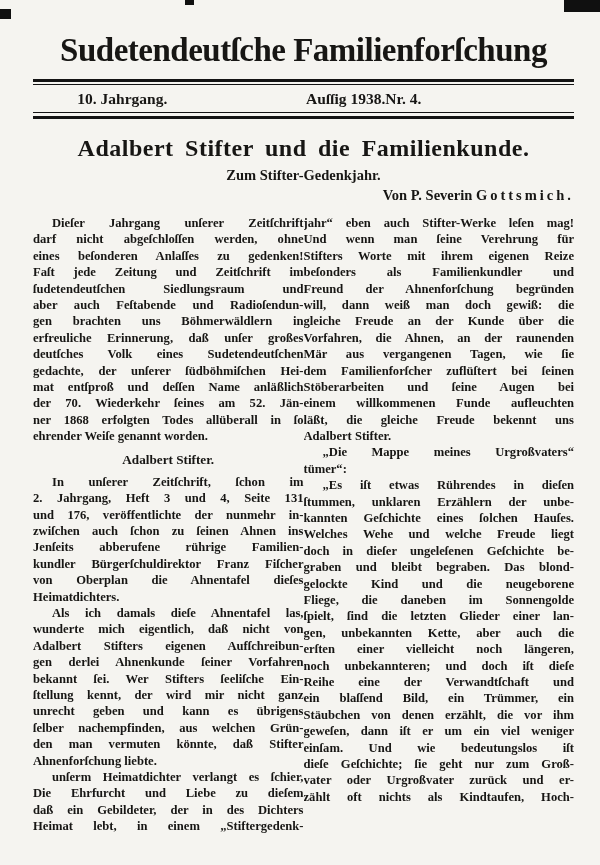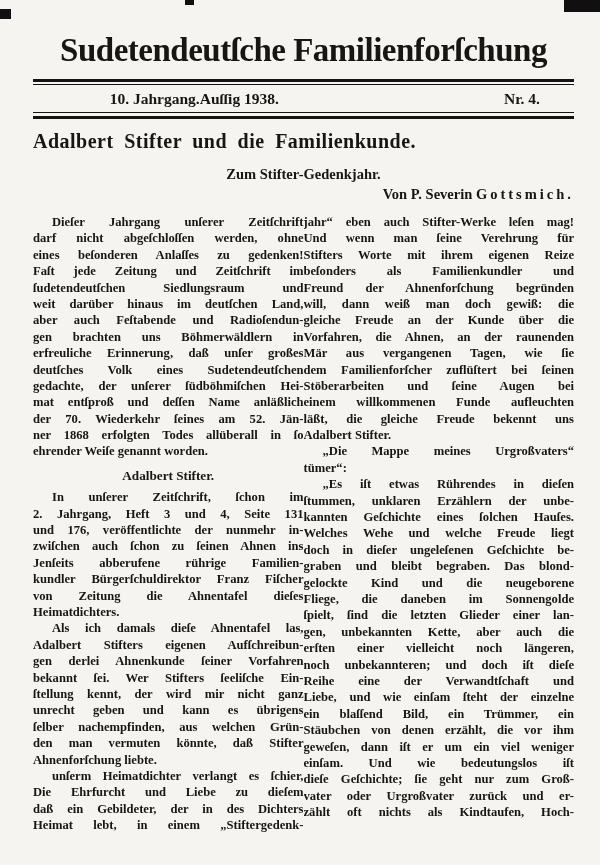--- a/index.html
+++ b/index.html
@@ -8,26 +8,26 @@
     background:#f5f4f0;color:#171614;
     font-family:"Liberation Serif","DejaVu Serif",serif;font-weight:bold;
   }
   .page{padding:0 26px 0 33px}
   .masthead{
     margin-top:27px;height:46px;line-height:46px;text-align:center;
     font-size:33px;letter-spacing:-0.5px;white-space:nowrap;
   }
   .rule-top{margin-top:6px;height:2px;border-top:3px solid #141414;border-bottom:1px solid #141414}
   .issue-row{display:flex;align-items:baseline;padding:5px 12px 4px 12px;font-size:15.5px}
-  .issue-left{flex:1;text-align:right}
-  .issue-center{flex:1.2;text-align:left}
-  .issue-right{flex:1;text-align:right;padding-right:22px}
+  .issue-left{flex:1;text-align:center}
+  .issue-center{flex:1.2;text-align:right}
+  .issue-right{flex:1;padding-right:22px}
   .rule-bottom{height:3px;border-top:1px solid #141414;border-bottom:3px solid #141414}
-  .article-title{margin-top:10px;text-align:left;font-size:20px;line-height:24px;word-spacing:5px;letter-spacing:0.5px}
-  .article-subtitle{margin-top:12px;text-align:center;font-size:14.5px;line-height:18px}
+  .article-title{margin-top:17px;text-align:center;font-size:24px;line-height:24px;word-spacing:5px;letter-spacing:0.5px}
+  .article-subtitle{margin-top:6px;text-align:center;font-size:14.5px;line-height:18px}
   .article-byline{margin-top:2px;text-align:right;font-size:14.5px;line-height:18px}
   .byline-surname{letter-spacing:3px}
   .columns{display:flex;margin-top:11px}
   .col{flex:1;min-width:0;font-size:12.6px;line-height:16.4px}
   .para{margin:0}
   .line{height:16.4px;overflow:hidden;text-align:justify}
   .line::after{content:"";display:inline-block;width:100%;height:0}
   .line.last{text-align:left}
   .line.last::after{content:none}
   .para.indent .line:first-child{text-indent:19px}
@@ -63,44 +63,44 @@
   <div class="article-byline"><span>Von P. Severin </span><span class="byline-surname">Gottsmich.</span></div>
 
   <div class="columns">
     <div class="col">
         <div class="para indent">
           <div class="line">Dieſer Jahrgang unſerer Zeitſchrift</div>
           <div class="line">darf nicht abgeſchloſſen werden, ohne</div>
           <div class="line">eines beſonderen Anlaſſes zu gedenken!</div>
           <div class="line">Faſt jede Zeitung und Zeitſchrift im</div>
           <div class="line">ſudetendeutſchen Siedlungsraum und</div>
-          <div class="line">weit darüber hinaus im deutſchen Land,</div>
           <div class="line">aber auch Feſtabende und Radioſendun-</div>
           <div class="line">gen brachten uns Böhmerwäldlern in</div>
           <div class="line">erfreuliche Erinnerung, daß unſer großes</div>
           <div class="line">deutſches Volk eines Sudetendeutſchen</div>
           <div class="line">gedachte, der unſerer ſüdböhmiſchen Hei-</div>
           <div class="line">mat entſproß und deſſen Name anläßlich</div>
           <div class="line">der 70. Wiederkehr ſeines am 52. Jän-</div>
           <div class="line">ner 1868 erfolgten Todes allüberall in ſo</div>
           <div class="line last">ehrender Weiſe genannt worden.</div>
         </div>
         <div class="col-heading">Adalbert Stifter.</div>
         <div class="para indent">
           <div class="line">In unſerer Zeitſchrift, ſchon im</div>
           <div class="line">2. Jahrgang, Heft 3 und 4, Seite 131</div>
           <div class="line">und 176, veröffentlichte der nunmehr in-</div>
           <div class="line">zwiſchen auch ſchon zu ſeinen Ahnen ins</div>
           <div class="line">Jenſeits abberufene rührige Familien-</div>
           <div class="line">kundler Bürgerſchuldirektor Franz Fiſcher</div>
-          <div class="line">von Zeitung die Ahnentafel dieſes</div>
+          <div class="line">von Oberplan die Ahnentafel dieſes</div>
           <div class="line last">Heimatdichters.</div>
         </div>
         <div class="para indent">
           <div class="line">Als ich damals dieſe Ahnentafel las,</div>
+          <div class="line">wunderte mich eigentlich, daß nicht von</div>
           <div class="line">Adalbert Stifters eigenen Aufſchreibun-</div>
           <div class="line">gen derlei Ahnenkunde ſeiner Vorfahren</div>
           <div class="line">bekannt ſei. Wer Stifters ſeeliſche Ein-</div>
           <div class="line">ſtellung kennt, der wird mir nicht ganz</div>
           <div class="line">unrecht geben und kann es übrigens</div>
           <div class="line">ſelber nachempfinden, aus welchen Grün-</div>
           <div class="line">den man vermuten könnte, daß Stifter</div>
           <div class="line last">Ahnenforſchung liebte.</div>
         </div>
         <div class="para indent">
@@ -138,21 +138,20 @@
           <div class="line">Welches Wehe und welche Freude liegt</div>
           <div class="line">doch in dieſer ungeleſenen Geſchichte be-</div>
           <div class="line">graben und bleibt begraben. Das blond-</div>
           <div class="line">gelockte Kind und die neugeborene</div>
           <div class="line">Fliege, die daneben im Sonnengolde</div>
           <div class="line">ſpielt, ſind die letzten Glieder einer lan-</div>
           <div class="line">gen, unbekannten Kette, aber auch die</div>
           <div class="line">erſten einer vielleicht noch längeren,</div>
           <div class="line">noch unbekannteren; und doch iſt dieſe</div>
           <div class="line">Reihe eine der Verwandtſchaft und</div>
-          <div class="line">Liebe, und wie einſam ſteht der einzelne</div>
           <div class="line">ein blaſſend Bild, ein Trümmer, ein</div>
           <div class="line">Stäubchen von denen erzählt, die vor ihm</div>
           <div class="line">geweſen, dann iſt er um ein viel weniger</div>
           <div class="line">einſam. Und wie bedeutungslos iſt</div>
           <div class="line">dieſe Geſchichte; ſie geht nur zum Groß-</div>
           <div class="line">vater oder Urgroßvater zurück und er-</div>
           <div class="line">zählt oft nichts als Kindtaufen, Hoch-</div>
         </div>
       </div>
   </div>

